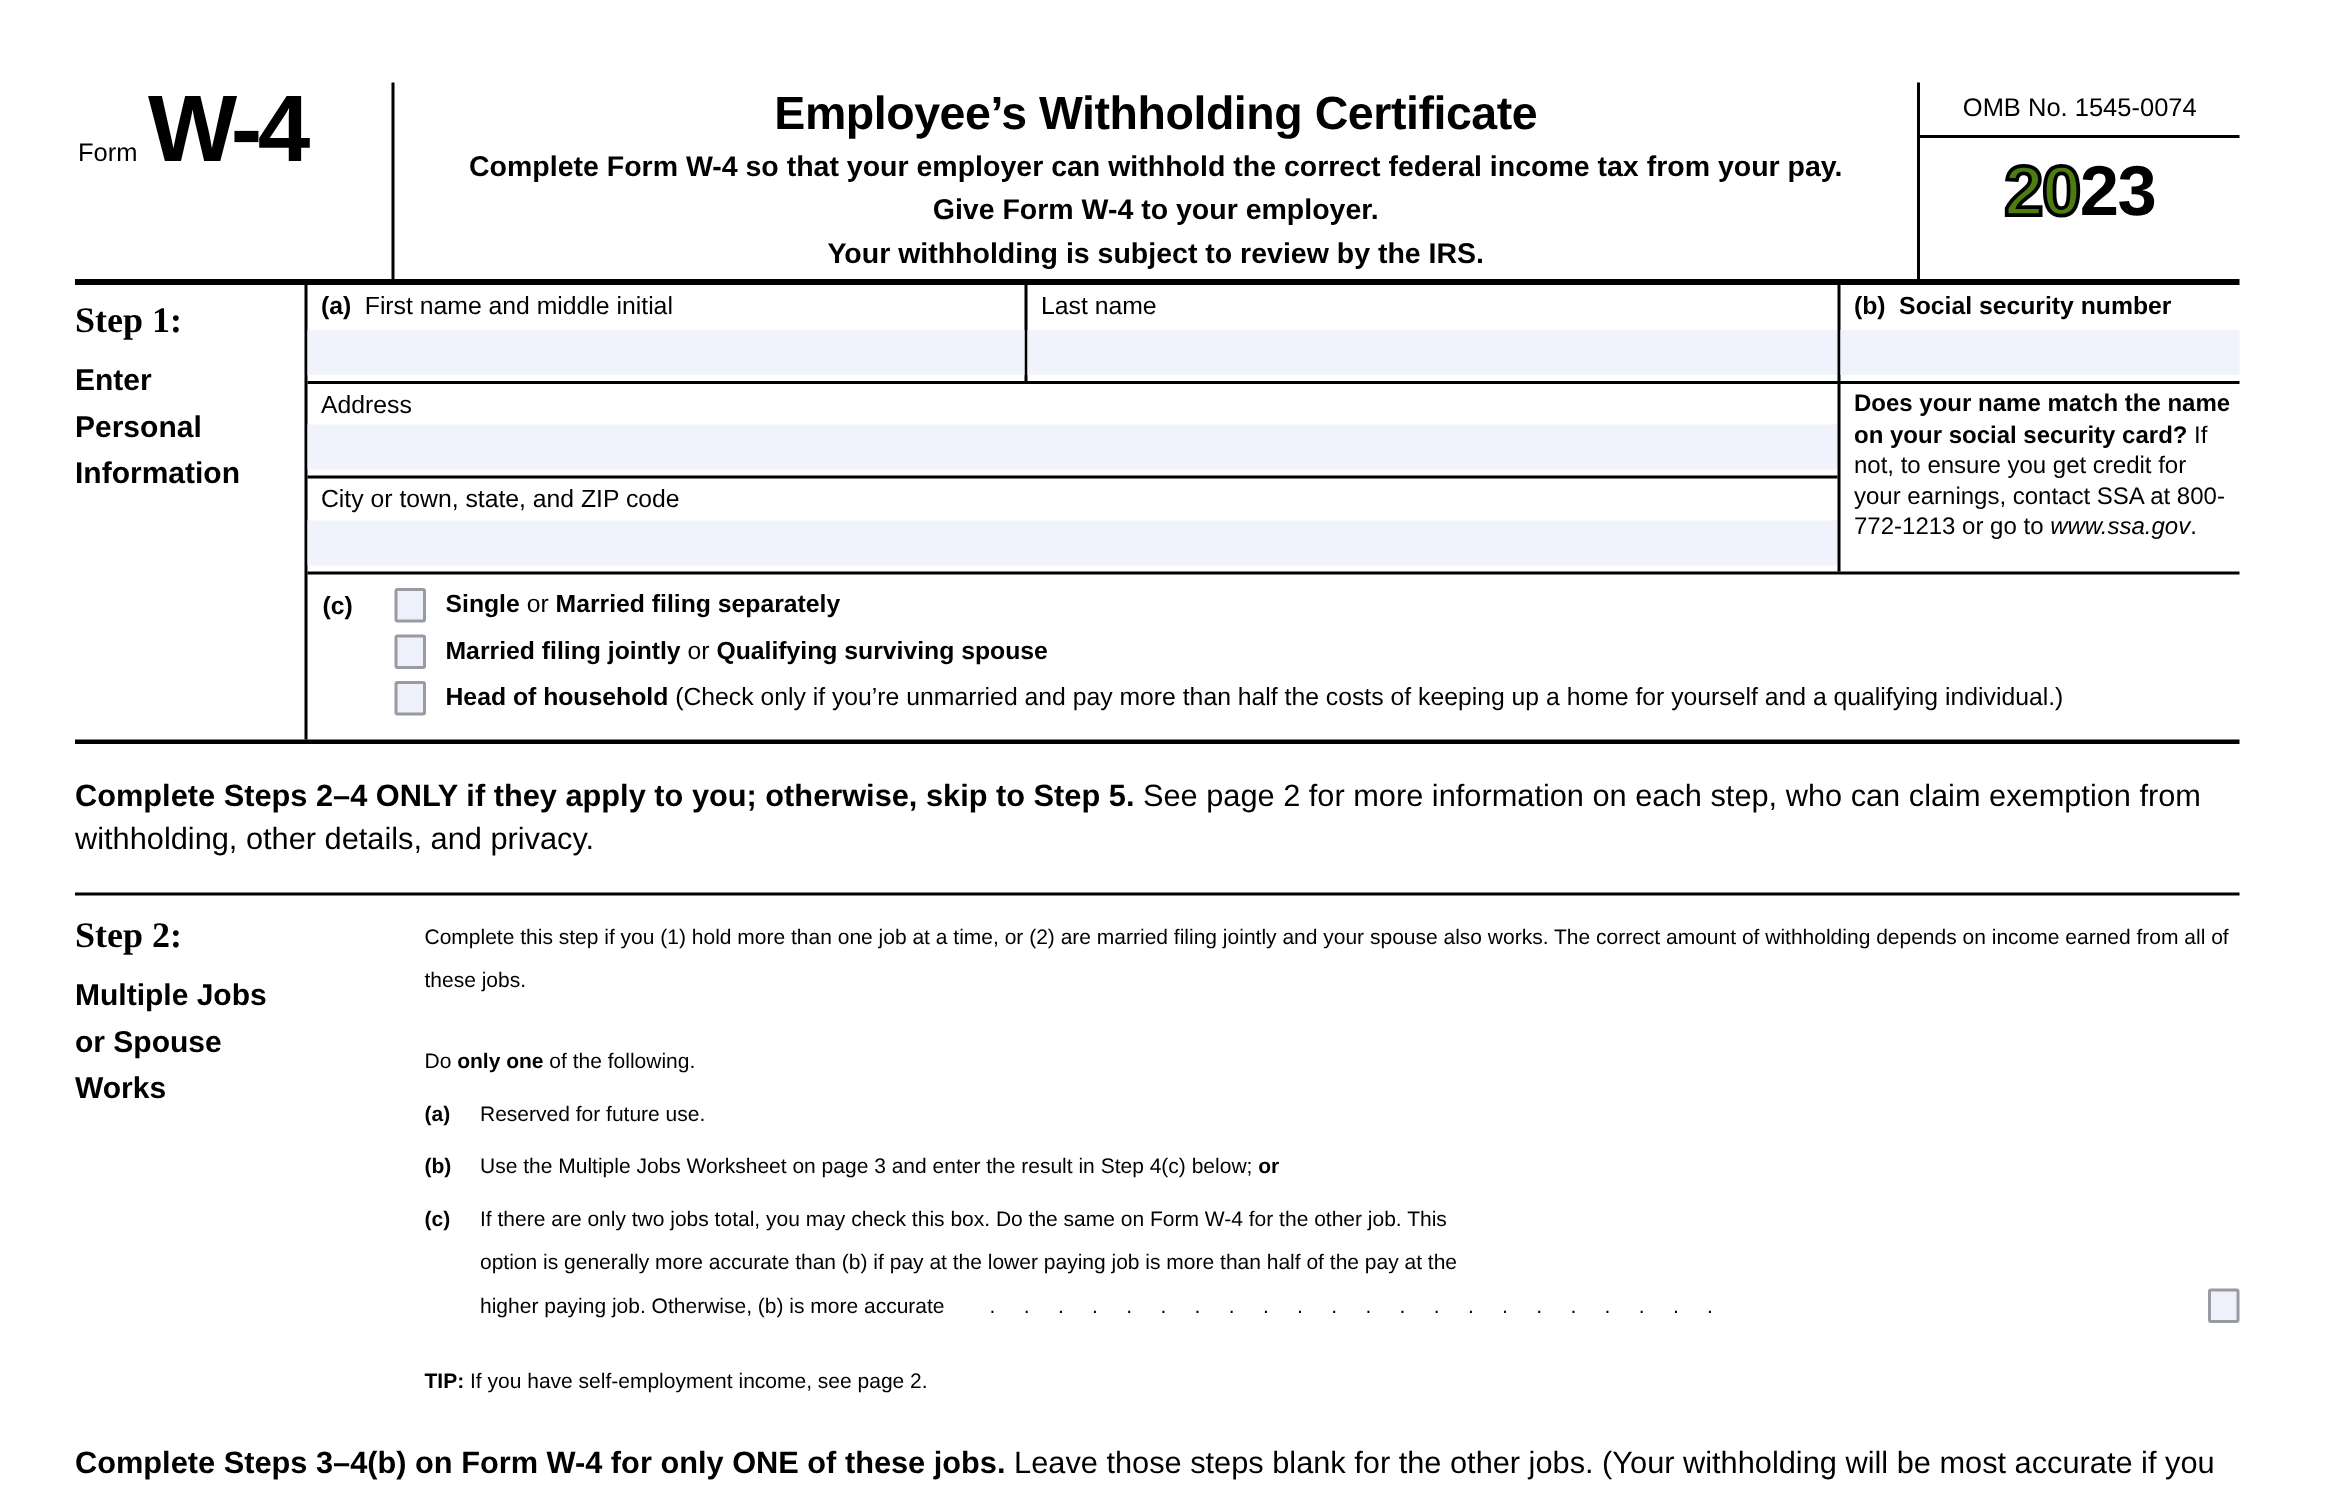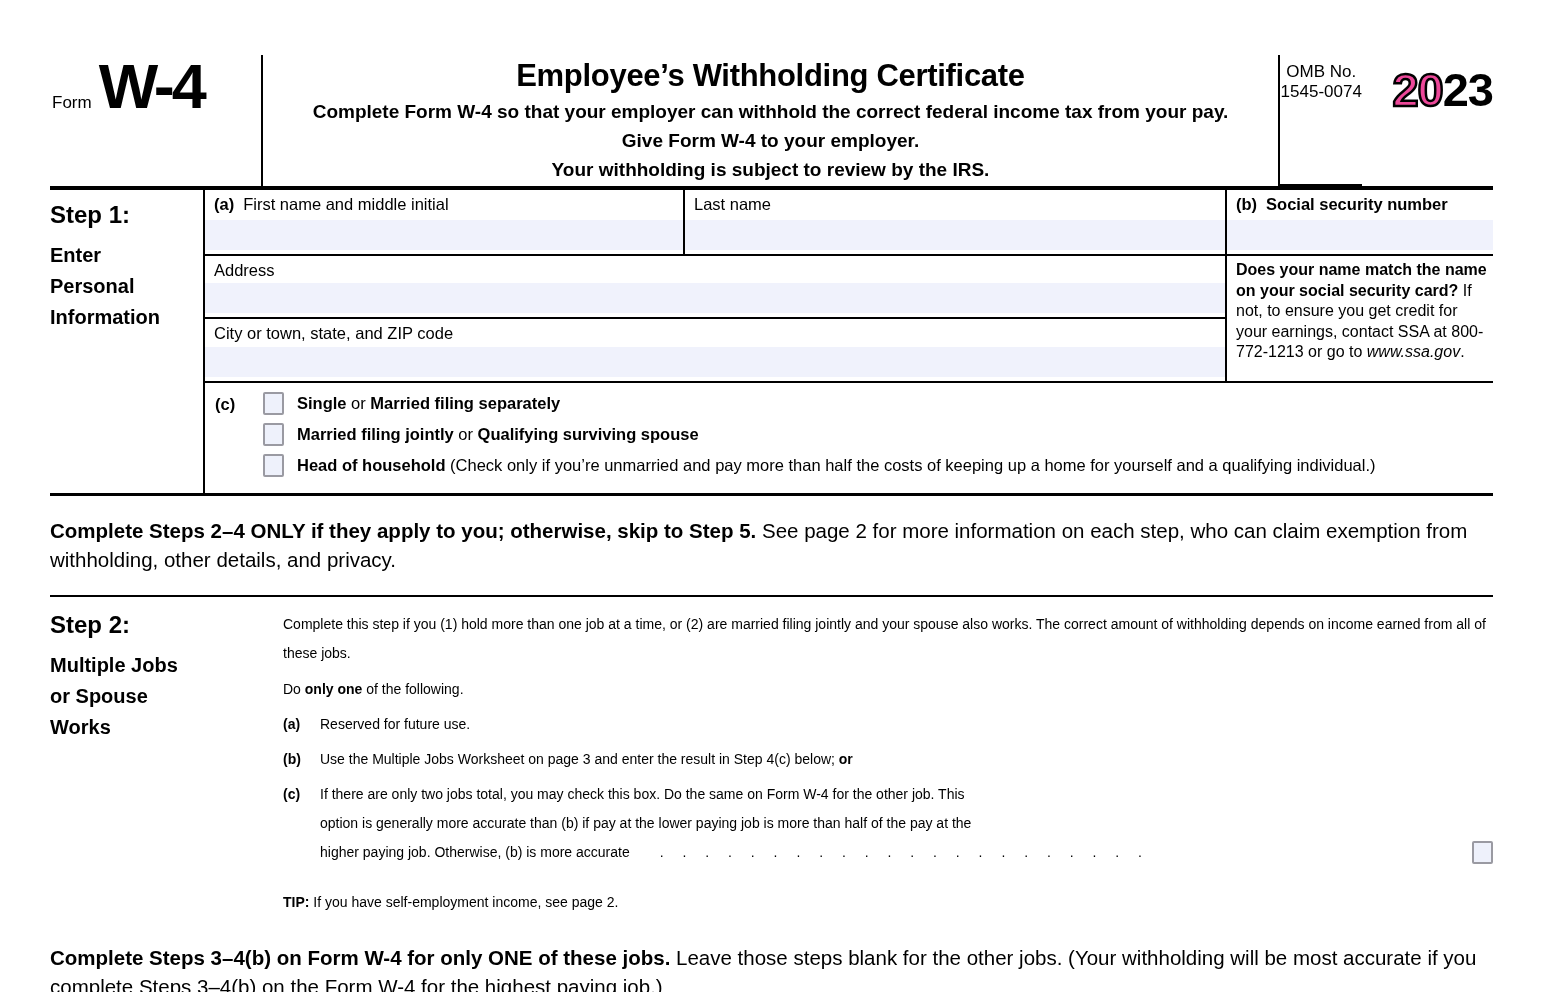--- a/index.html
+++ b/index.html
@@ -9,29 +9,29 @@
   
   .header { display:grid; grid-template-columns:213px 1fr 215px; border-bottom:4px solid #000; height:135px; }
   .h-left { border-right:2px solid #000; display:flex; flex-direction:column; padding:2px 6px 5px 2px; }
   .form-id { display:flex; align-items:baseline; }
   .form-word { font-size:17px; margin-right:7px; }
   .form-number { font-size:63px; font-weight:900; letter-spacing:-3px; line-height:0.95; }
   .dept { font-size:15.5px; line-height:21px; margin-top:auto; }
   .h-center { text-align:center; padding-top:3px; }
   .title { font-size:31px; font-weight:900; letter-spacing:-0.3px; }
   .subtitle { font-size:19px; font-weight:700; margin-top:7px; }
-  .h-right { border-left:2px solid #000; display:flex; flex-direction:row;gap:30px; }
+  .h-right { border-left:2px solid #000; display:flex; flex-direction:column; }
   .omb { font-size:17px; text-align:center; padding:7px 0 8px; border-bottom:2px solid #000; }
   .year { text-align:center; font-size:47px; font-weight:900; margin-top:7px; letter-spacing:-1px; }
-  .year-outline { color:#ec4899; -webkit-text-stroke:2.5px #000; }
+  .year-outline { color:#4d7c0f; -webkit-text-stroke:2.5px #000; }
 
   
   .step1 { display:grid; grid-template-columns:155px 1fr; border-bottom:3px solid #000; }
   .s1-left { border-right:2px solid #000; padding-top:11px; }
-  .step-title { font-size:24px; font-weight:700; margin-bottom:11px; }
+  .step-title { font-size:24px; font-weight:700; margin-bottom:11px;font-family:Liberation Serif, serif; }
   .step-sub { font-size:20px; font-weight:700; line-height:31px; }
   .row-names { display:grid; grid-template-columns:480px 1fr 268px; border-bottom:2px solid #000; height:66px; }
   .cell { display:flex; flex-direction:column; }
   .cell-label { font-size:16.5px; padding:5px 8px 0 9px; white-space:nowrap; overflow:hidden; }
   .prefix { font-weight:700; margin-right:9px; }
   .field { height:30px; background:#f0f2fc; margin-top:auto; margin-bottom:4px; }
   .cell-first { border-right:2px solid #000; }
   .cell-ssn { border-left:2px solid #000; }
   .row-mid { display:grid; grid-template-columns:1fr 268px; border-bottom:2px solid #000; }
   .cell-addr { height:63px; border-bottom:2px solid #000; }
@@ -44,21 +44,21 @@
   .opt-text { font-size:16.5px; margin-left:13px; white-space:nowrap; }
 
   
   .mid-note { font-size:20.5px; line-height:29px; margin-top:20px; }
   .divider { border-top:2px solid #000; margin-top:21px; }
 
   
   .step2 { display:grid; grid-template-columns:233px 1fr; margin-top:13px; }
   .s2-left { padding-top:1px; }
   .s2-body { font-size:14px; line-height:29px; }
-  .do-line { margin-top:7px; }
+  .do-line { margin-top:25px; }
   .item { display:flex; margin-top:6px; }
   .item-prefix { width:37px; flex:none; font-weight:700; }
   .c-text { flex:1; }
   .c-line3 { display:flex; align-items:center; }
   .dots { flex:1; margin:0 14px 0 30px; letter-spacing:7.5px; white-space:nowrap; overflow:hidden; }
   .tip { margin-top:21px; }
   .bottom-note { font-size:20.5px; line-height:29px; margin-top:26px; }
   b { font-weight:700; } i { font-style:italic; }
 </style>
 </head>

